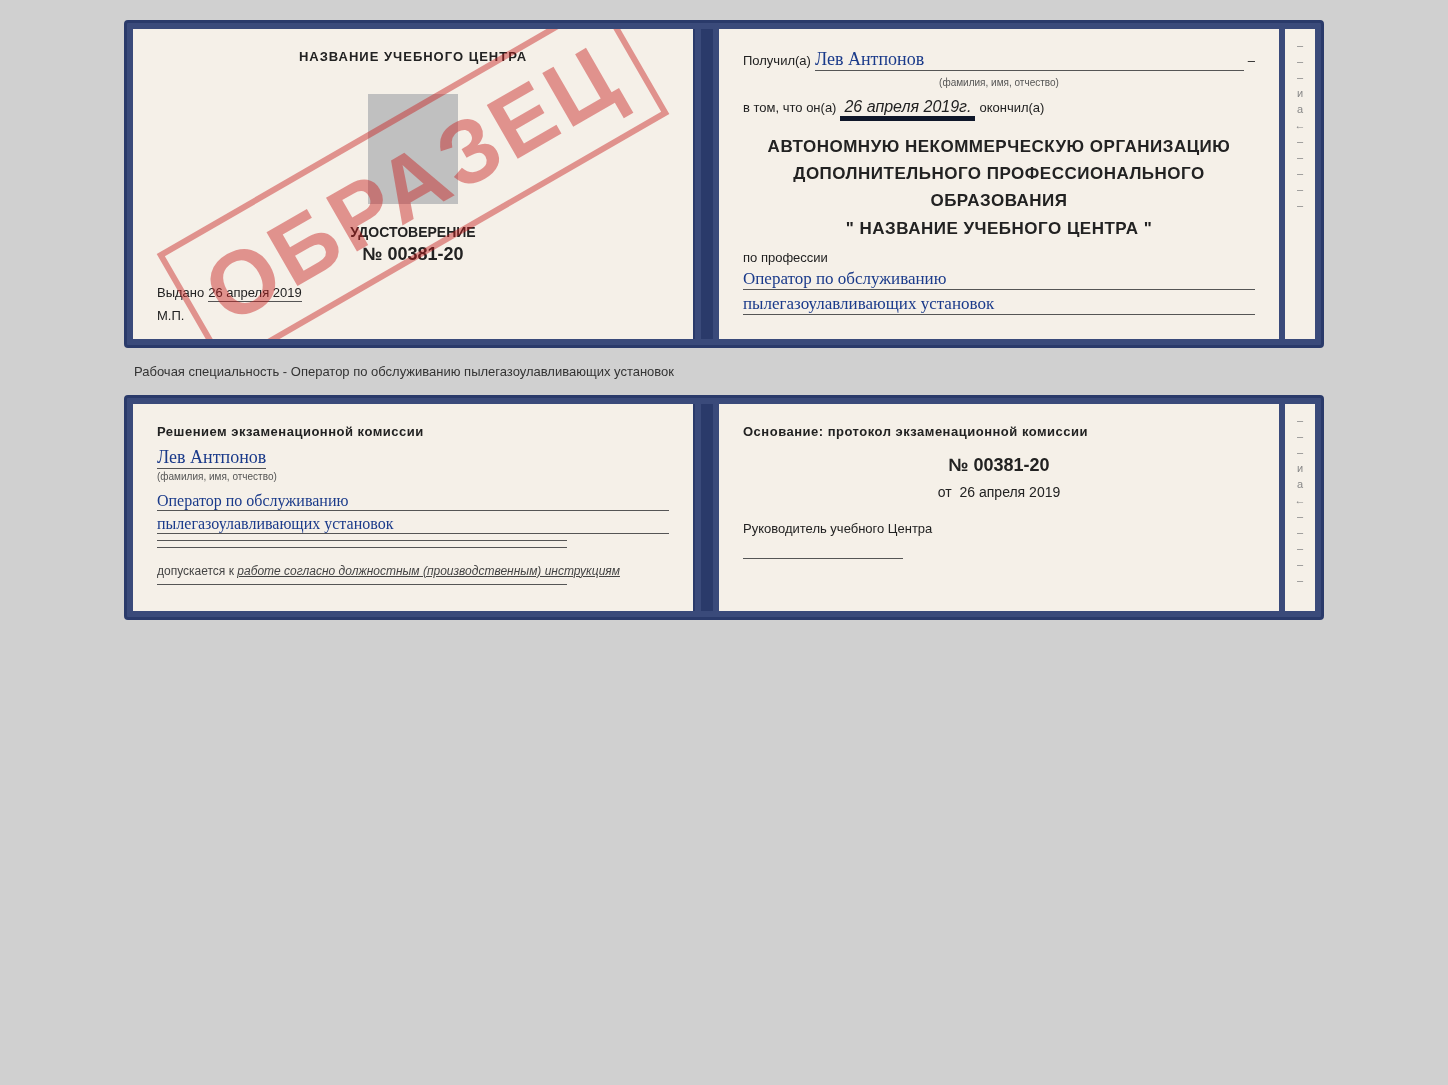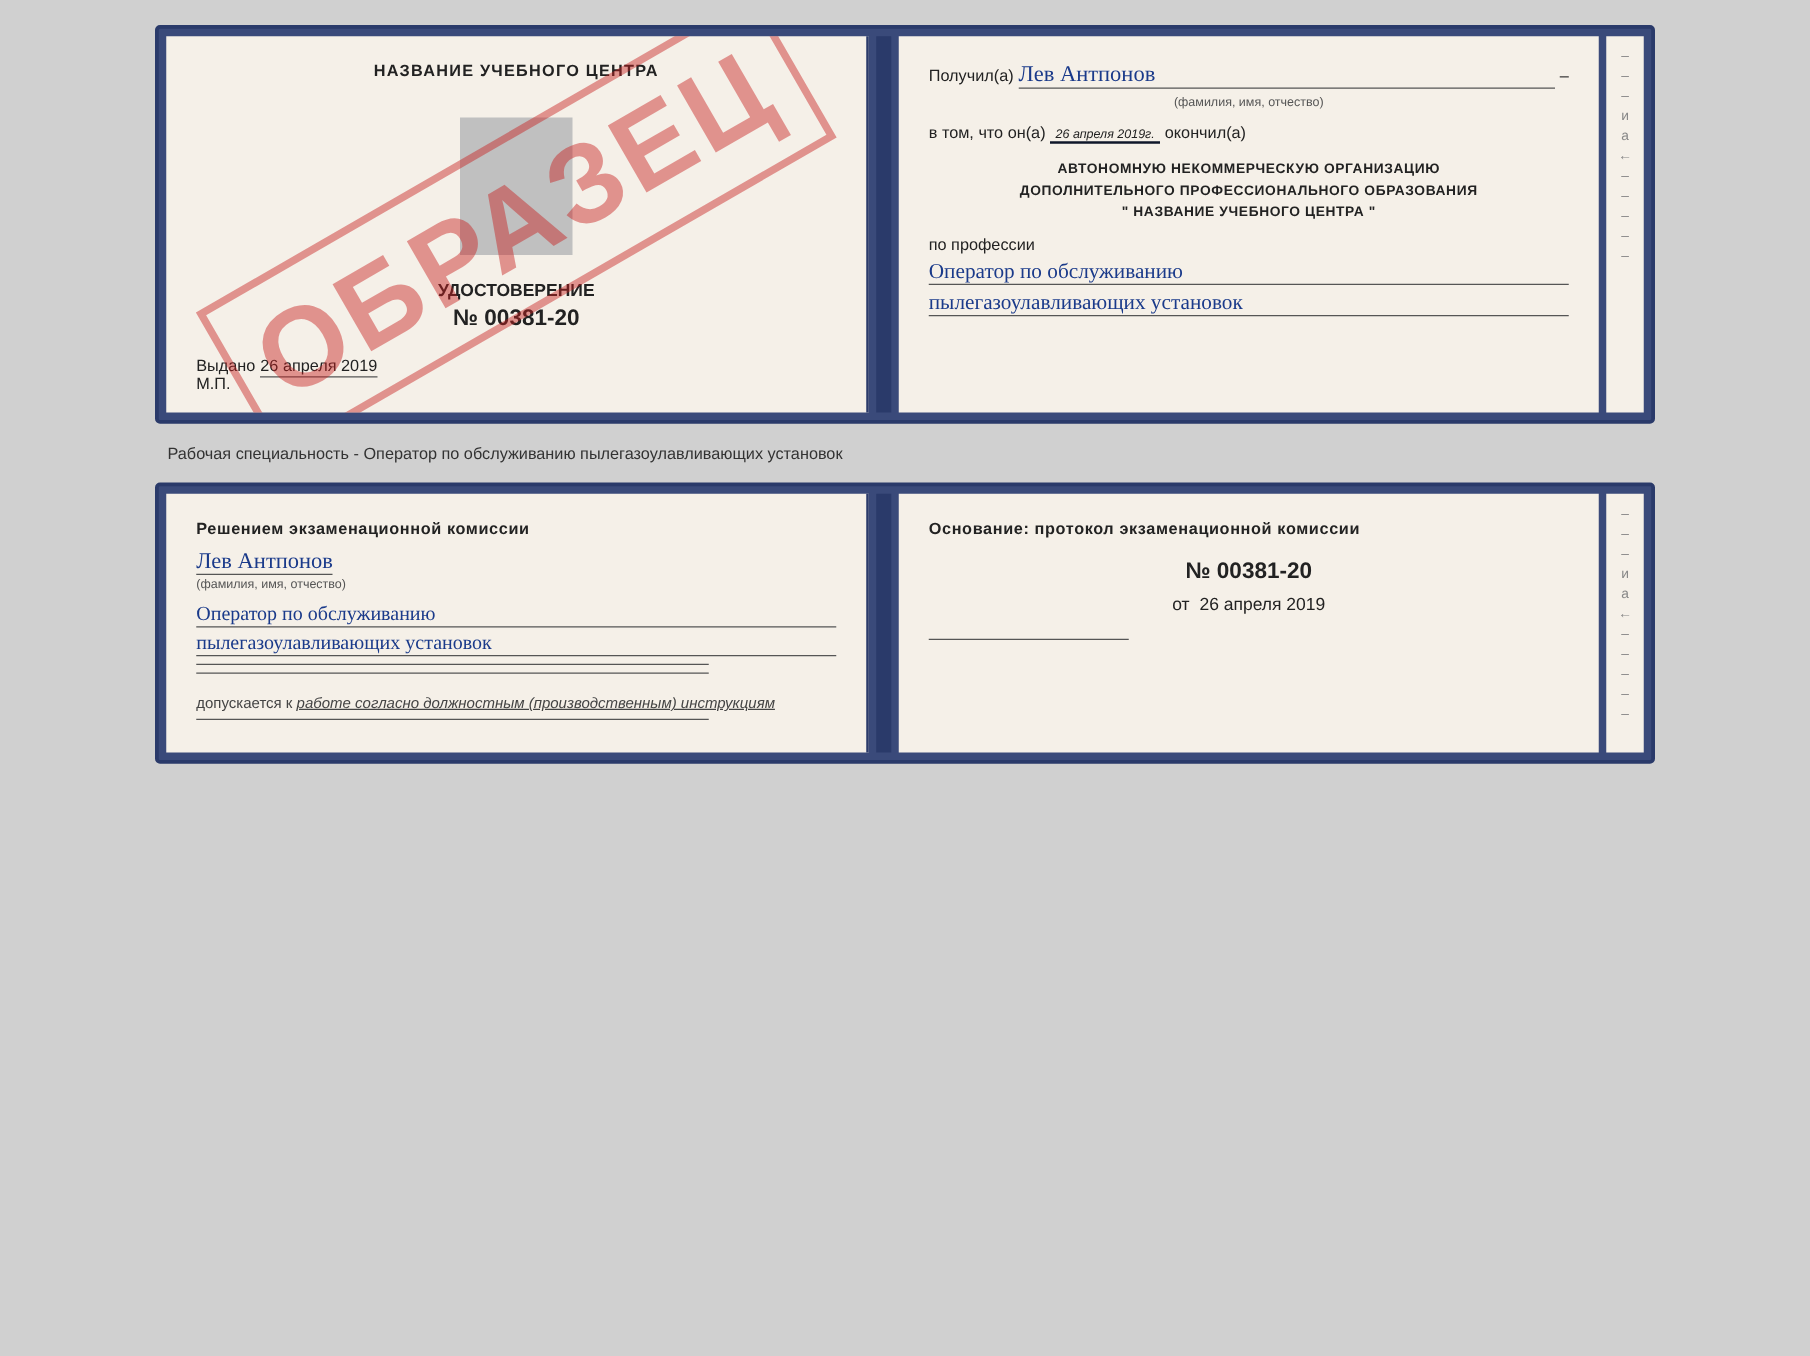--- a/index.html
+++ b/index.html
@@ -160,28 +160,28 @@
       font-size: 10px;
       color: #555;
       text-align: center;
       display: block;
       margin-bottom: 10px;
       font-family: Arial, sans-serif;
     }
 
     .date-value {
       font-style: italic;
-      border-bottom: 2px solid #0f172a;
+      border-bottom: 5px solid #0f172a;
       padding: 0 4px;
-      font-size: 10px;
+      font-size: 16px;
     }
 
     .org-block {
       text-align: center;
-      font-size: 11px;
+      font-size: 17px;
       font-family: Arial, sans-serif;
       font-weight: bold;
       letter-spacing: 0.5px;
       margin: 12px 0 8px 0;
       line-height: 1.6;
       color: #222;
     }
 
     .profession-label {
       font-size: 13px;
@@ -443,20 +443,21 @@
       <div class="basis-title">Основание: протокол экзаменационной комиссии</div>
 
       <div class="protocol-number">№  00381-20</div>
       <div class="protocol-date">
         <span>от</span>
         <span style="margin-left:4px;">26 апреля 2019</span>
       </div>
 
 
       <div class="signature-block">
+        <div class="signature-label">Руководитель учебного Центра</div>
         <div class="signature-line"></div>
       </div>
     </div>
 
     <div class="right-margin">
       <span class="margin-dash">–</span>
       <span class="margin-dash">–</span>
       <span class="margin-dash">–</span>
       <span class="margin-letter">и</span>
       <span class="margin-letter">а</span>

